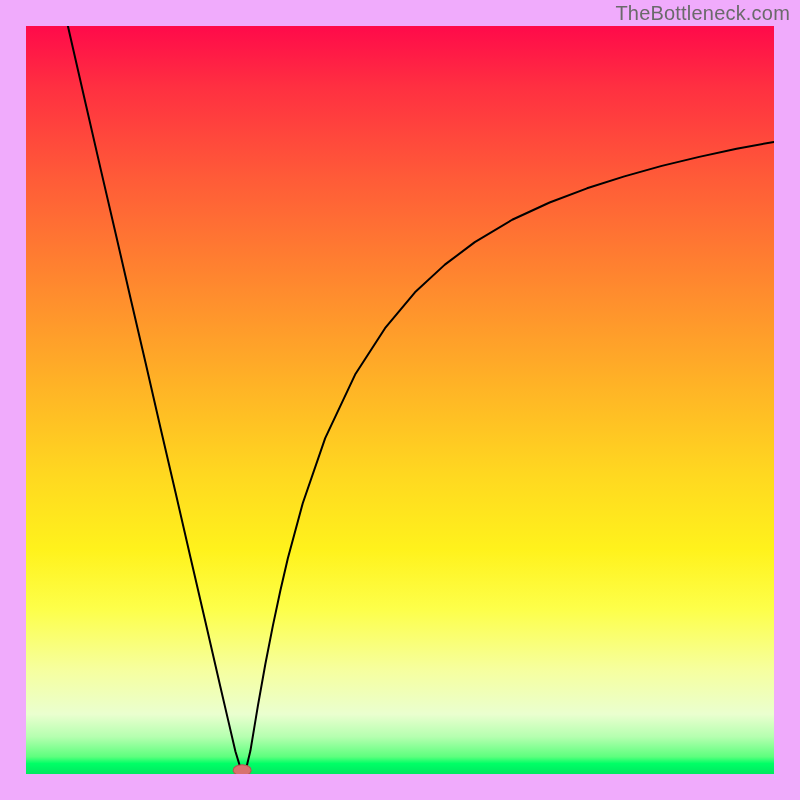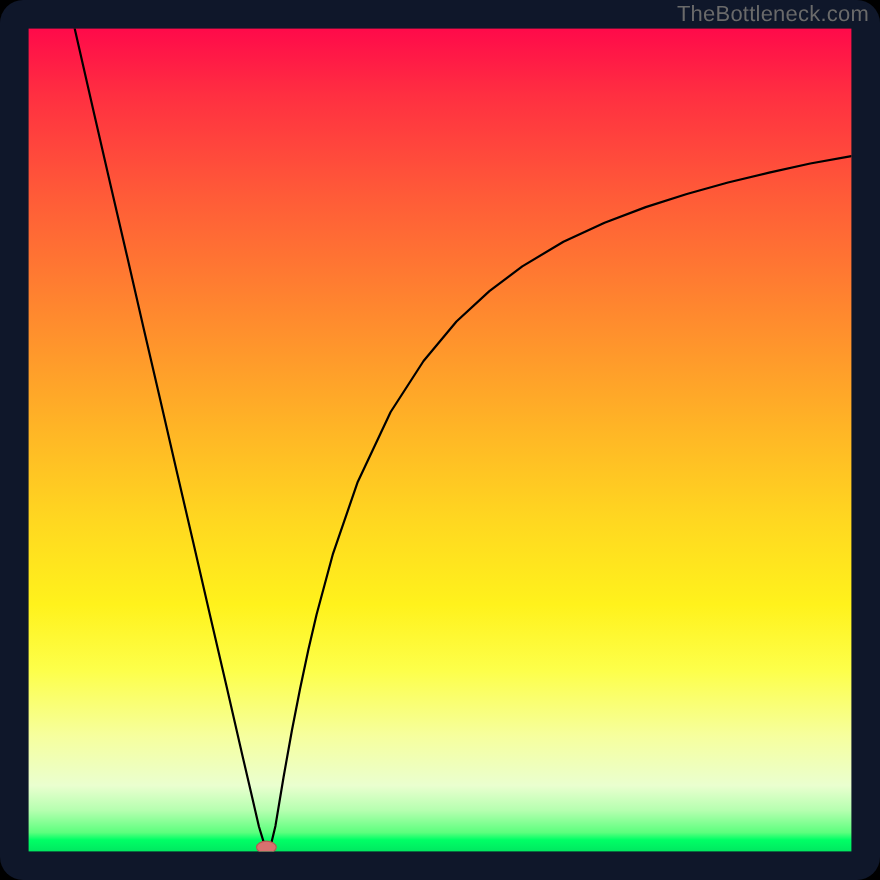--- a/index.html
+++ b/index.html
@@ -8,22 +8,21 @@
     width: 800px;
     height: 800px;
     overflow: hidden;
     background: #000;
     font-family: Arial, Helvetica, sans-serif;
   }
   .chart-container {
     position: relative;
     width: 800px;
     height: 800px;
-    background: #0f172a;
-    border-radius: 21px;
+    background: #f0abfc;
   }
   .plot-area {
     position: absolute;
     left: 26px;
     top: 26px;
     width: 748px;
     height: 748px;
     
     background: linear-gradient(
       to bottom,

